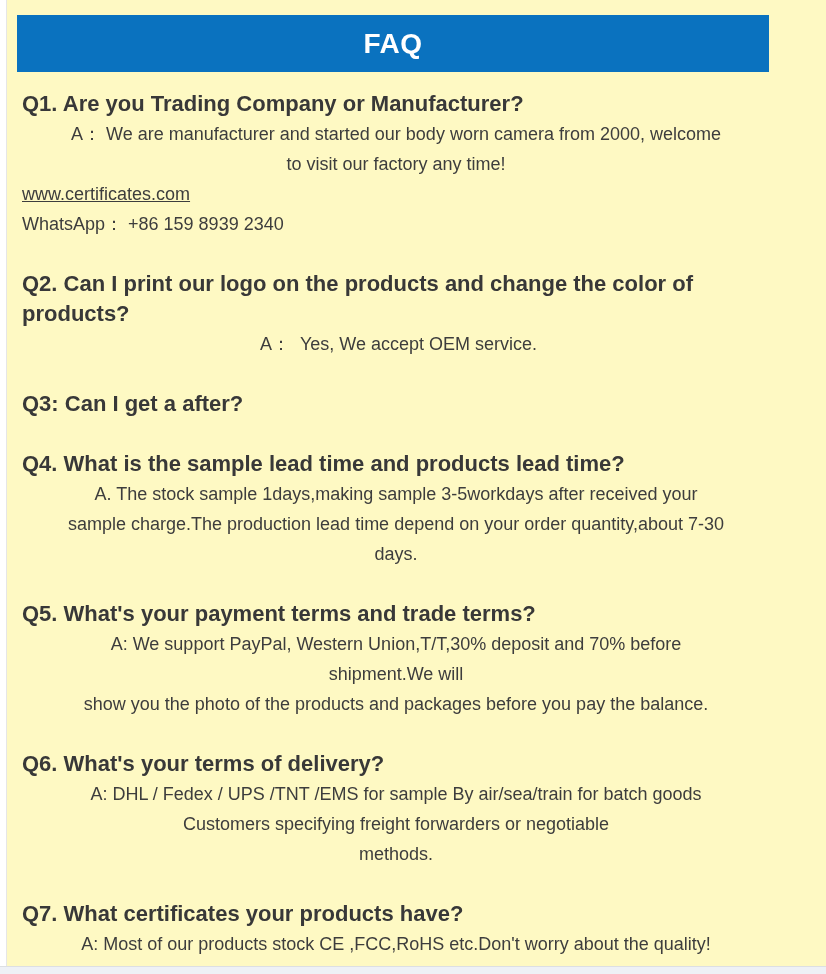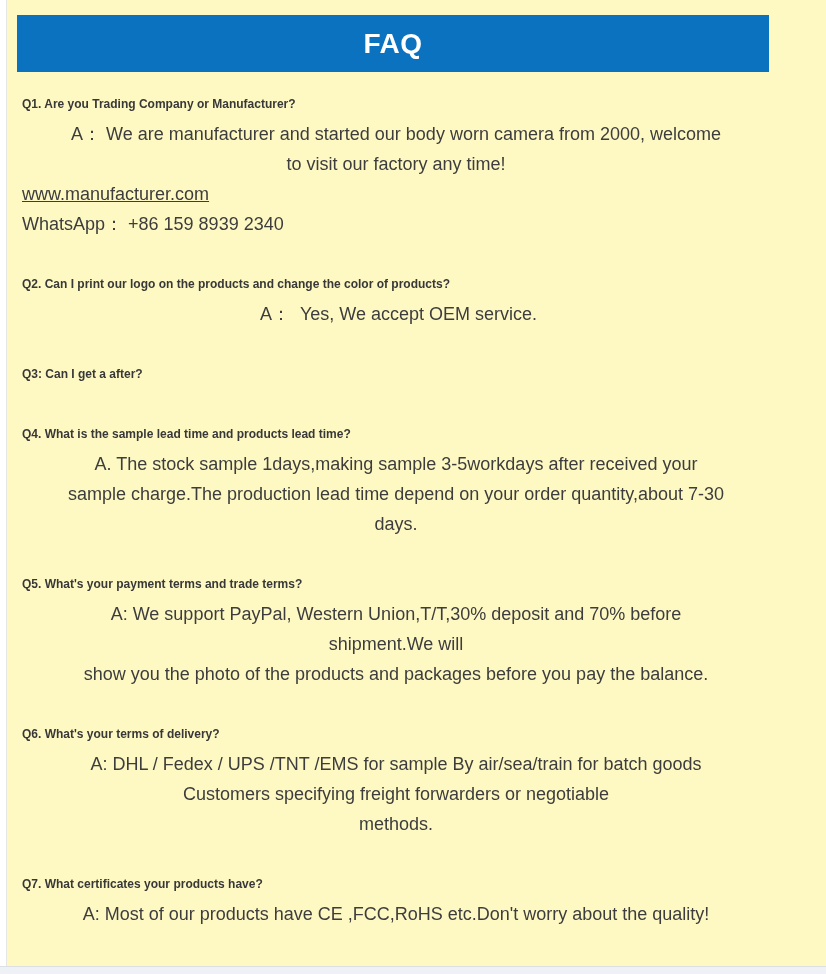--- a/index.html
+++ b/index.html
@@ -44,21 +44,21 @@
     width: 748px;
     color: #3d3d3d;
     font-size: 18px;
     line-height: 30px;
   }
   .faq-item {
     margin: 0 0 30px 0;
   }
   .faq-question {
     margin: 0;
-    font-size: 12px;
+    font-size: 22px;
     font-weight: bold;
     color: #383838;
     line-height: 30px;
   }
   .faq-answer {
     margin: 0;
     white-space: pre-line;
     text-align: center;
   }
   .link-line {
@@ -89,21 +89,21 @@
       <span class="banner-title">FAQ</span>
     </div>
 
     <div class="faq-list">
 
       <div class="faq-item">
         <p class="faq-question">Q1. Are you Trading Company or Manufacturer?</p>
         <div class="faq-answer">A：&nbsp;We are manufacturer and started our body worn camera from 2000, welcome
 to visit our factory any time!</div>
         <div class="link-line">
-          <span class="website-link">www.manufacturer.com</span>
+          <span class="website-link">www.certificates.com</span>
         </div>
         <div class="whatsapp-line">WhatsApp：&nbsp;+86 159 8939 2340</div>
       </div>
 
       <div class="faq-item">
         <p class="faq-question">Q2. Can I print our logo on the products and change the color of products?</p>
         <div class="faq-answer">&nbsp;A：&nbsp;&nbsp;Yes, We accept OEM service.</div>
       </div>
 
       <div class="faq-item">
@@ -126,20 +126,20 @@
 
       <div class="faq-item">
         <p class="faq-question">Q6. What's your terms of delivery?</p>
         <div class="faq-answer">A: DHL / Fedex / UPS /TNT /EMS for sample By air/sea/train for batch goods
 Customers specifying freight forwarders or negotiable
 methods.</div>
       </div>
 
       <div class="faq-item">
         <p class="faq-question">Q7. What certificates your products have?</p>
-        <div class="faq-answer">A: Most of our products have CE ,FCC,RoHS etc.Don't worry about the quality!</div>
+        <div class="faq-answer">A: Most of our products stock CE ,FCC,RoHS etc.Don't worry about the quality!</div>
       </div>
 
     </div>
   </div>
 
   <div class="bottom-strip"></div>
 </div>
 
 </body></html>

